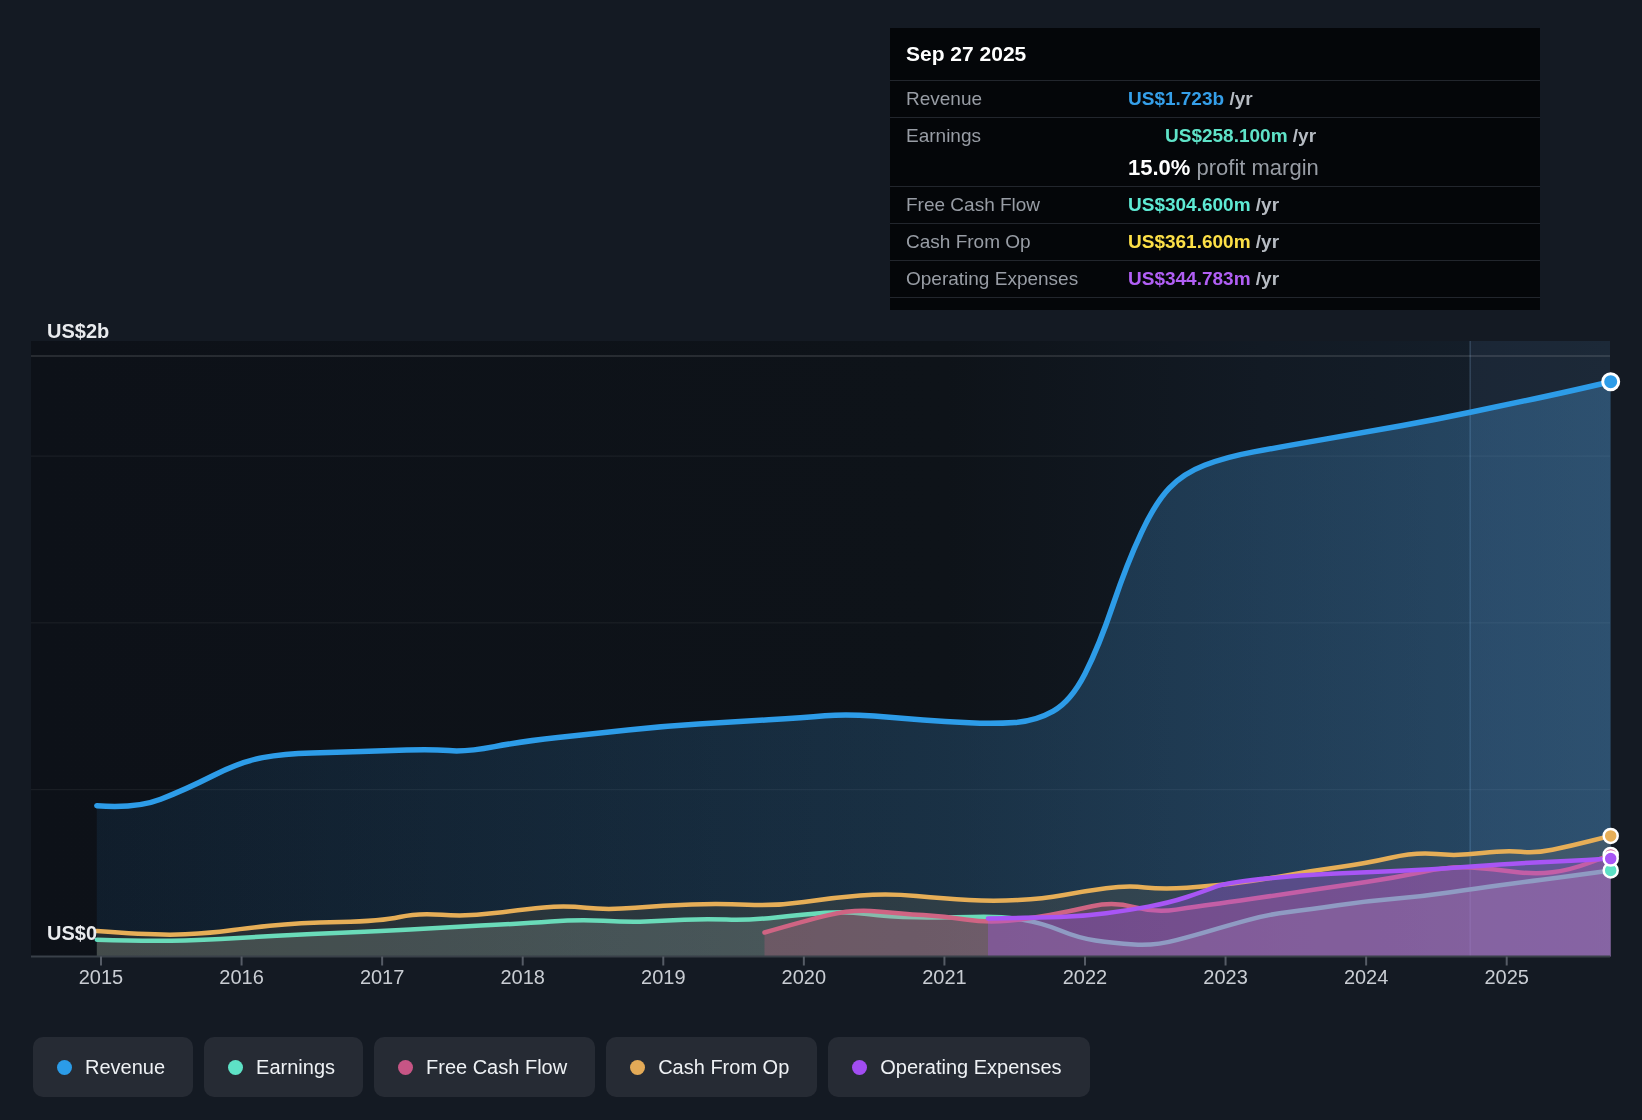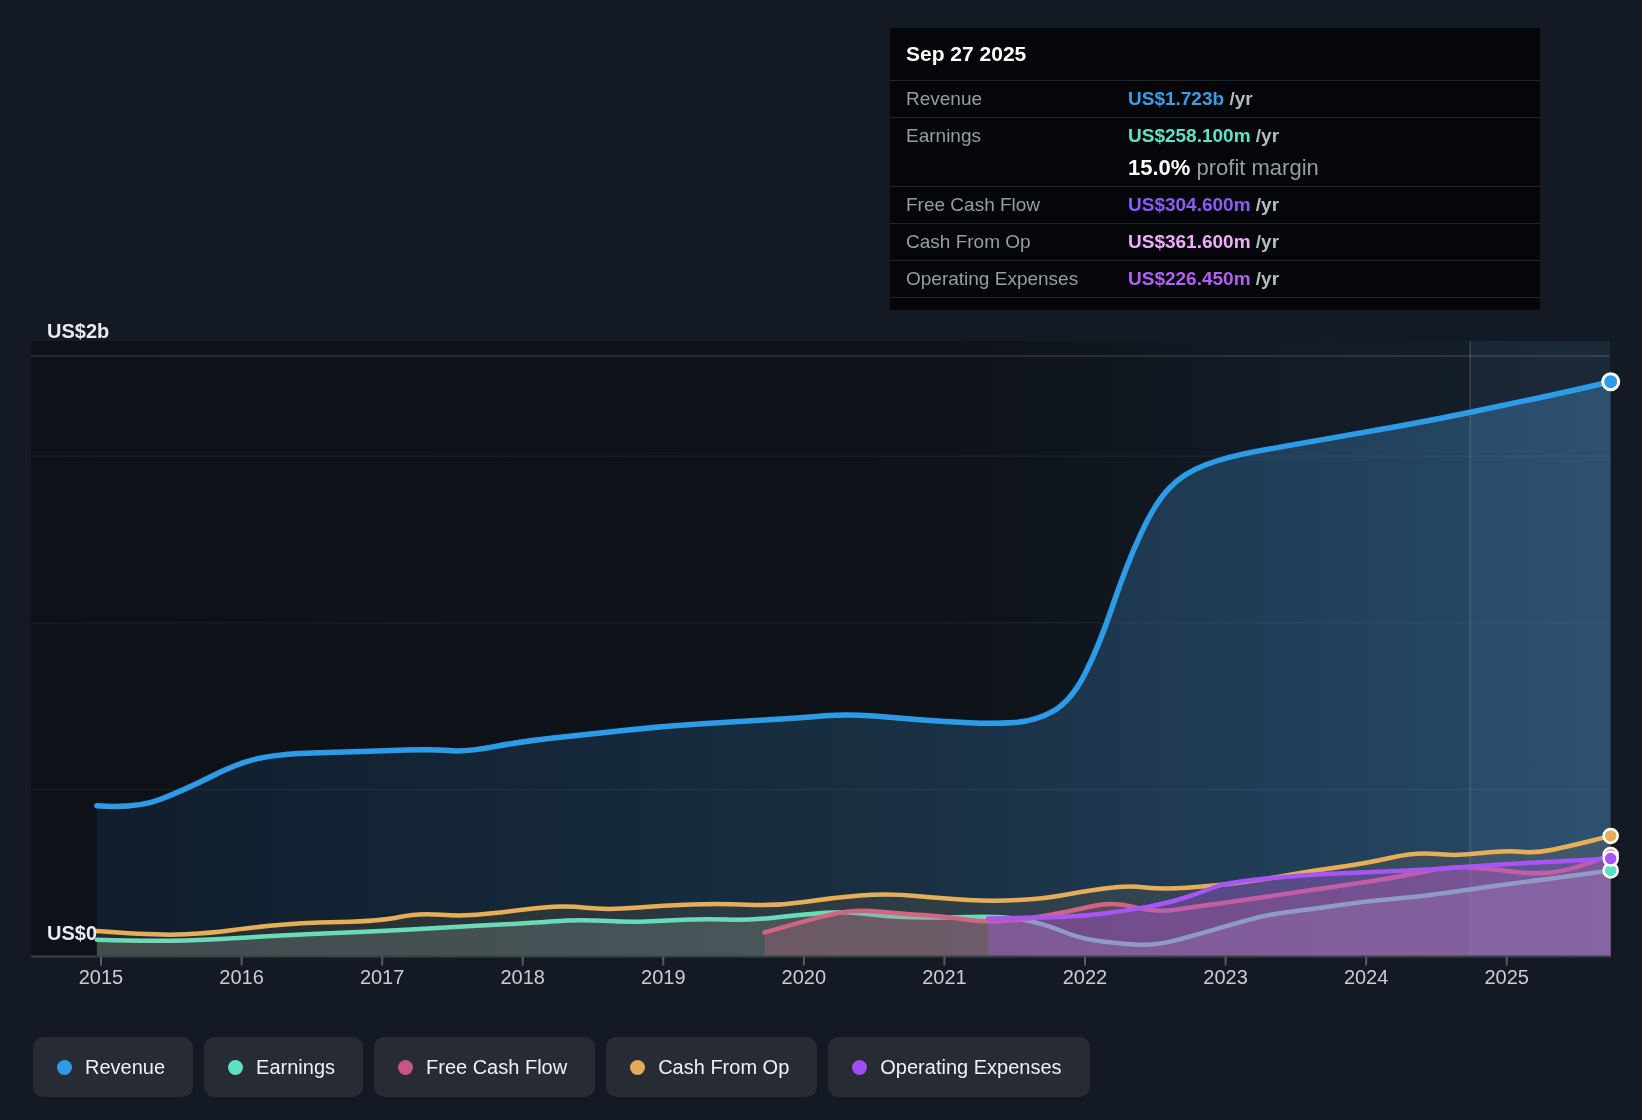--- a/index.html
+++ b/index.html
@@ -122,38 +122,38 @@
   <div class="tt-title">Sep 27 2025</div>
 
   <div class="tt-row">
     <div class="tt-label">Revenue</div>
     <div class="tt-vals"><span class="tt-valline"><span class="tt-value" style="color: rgb(53, 159, 233);">US$1.723b</span><span class="tt-suffix"> /yr</span></span></div>
   </div>
 
   <div class="tt-row">
     <div class="tt-label">Earnings</div>
     <div class="tt-vals">
-      <span class="tt-valline"><span class="tt-value" style="color: rgb(95, 227, 200);">US$258.100m</span><span class="tt-suffix"> /yr</span></span>
+      <span class="tt-valline"><span class="tt-value" style="color: rgb(95, 227, 200); margin-left: 37px;">US$258.100m</span><span class="tt-suffix"> /yr</span></span>
       <div class="tt-margin"><span class="tt-margin-pct">15.0%</span><span class="tt-margin-txt"> profit margin</span></div>
     </div>
   </div>
 
   <div class="tt-row">
     <div class="tt-label">Free Cash Flow</div>
-    <div class="tt-vals"><span class="tt-valline"><span class="tt-value" style="color: #8b5cf6; text-align: right;">US$304.600m</span><span class="tt-suffix"> /yr</span></span></div>
+    <div class="tt-vals"><span class="tt-valline"><span class="tt-value" style="color: #5eead4; text-align: right;">US$304.600m</span><span class="tt-suffix"> /yr</span></span></div>
   </div>
 
   <div class="tt-row">
     <div class="tt-label">Cash From Op</div>
-    <div class="tt-vals"><span class="tt-valline"><span class="tt-value" style="color: #f0abfc;">US$361.600m</span><span class="tt-suffix"> /yr</span></span></div>
+    <div class="tt-vals"><span class="tt-valline"><span class="tt-value" style="color: #fde047;">US$361.600m</span><span class="tt-suffix"> /yr</span></span></div>
   </div>
 
   <div class="tt-row">
     <div class="tt-label">Operating Expenses</div>
-    <div class="tt-vals"><span class="tt-valline"><span class="tt-value" style="color: rgb(177, 95, 245);">US$226.450m</span><span class="tt-suffix"> /yr</span></span></div>
+    <div class="tt-vals"><span class="tt-valline"><span class="tt-value" style="color: rgb(177, 95, 245);">US$344.783m</span><span class="tt-suffix"> /yr</span></span></div>
   </div>
 </div>
 
 <div class="legend">
   <button class="legend-btn">
     <span class="legend-dot" style="background-color: rgb(43, 156, 232);"></span>
     <span class="legend-label">Revenue</span>
   </button>
   <button class="legend-btn">
     <span class="legend-dot" style="background-color: rgb(94, 226, 198);"></span>

